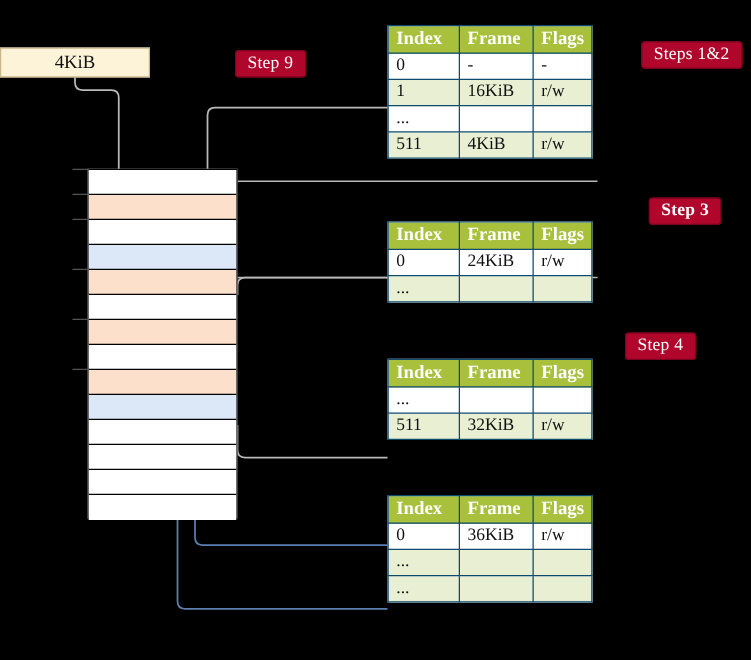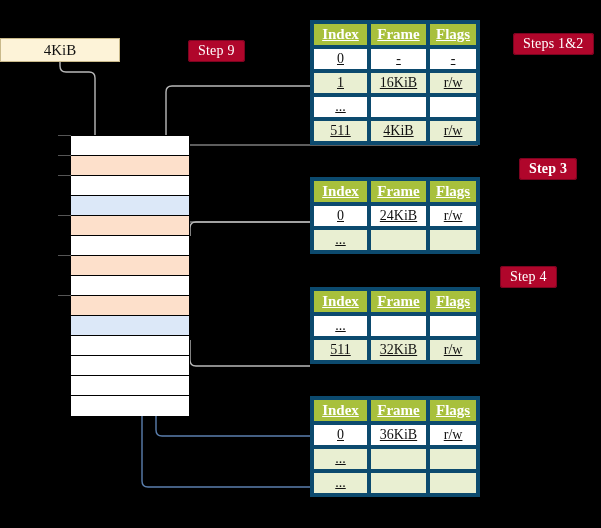--- a/index.html
+++ b/index.html
@@ -34,23 +34,23 @@
           background:#fff;position:relative;}
   .memrow:last-child{border-bottom:none;}
   .memrow.orange{background:#fde0cb;}
   .memrow.blue{background:#dce8f8;}
   .tick{position:absolute;left:-13px;top:-1px;width:13px;height:0;
         border-top:1px solid #555;}
 
   
   .ptable{position:absolute;border-collapse:collapse;
           border:1px solid #c9d39a;background:#fff;}
-  .ptable td,.ptable th{border:4px solid #0c4a6e;
+  .ptable td,.ptable th{border:1px solid #0c4a6e;
           font-size:14px;color:#111;padding:2px 6px;
-          text-align:center;font-weight:normal;height:21px;box-sizing:border-box;text-decoration:underline;}
+          text-align:left;font-weight:normal;height:21px;box-sizing:border-box;}
   .ptable th{background:#a8c03c;color:#fff;font-weight:bold;font-size:15px;}
   .ptable tr.alt td{background:#e9efd2;}
   .ptable td.hl{background:#fdfaa8;}
   .ptable .c-index{width:57px;}
   .ptable .c-frame{width:59px;}
   .ptable .c-flags{width:40px;}
 
   .t1{left:310px;top:20px;}
   .t2{left:310px;top:177px;}
   .t3{left:310px;top:287px;}

